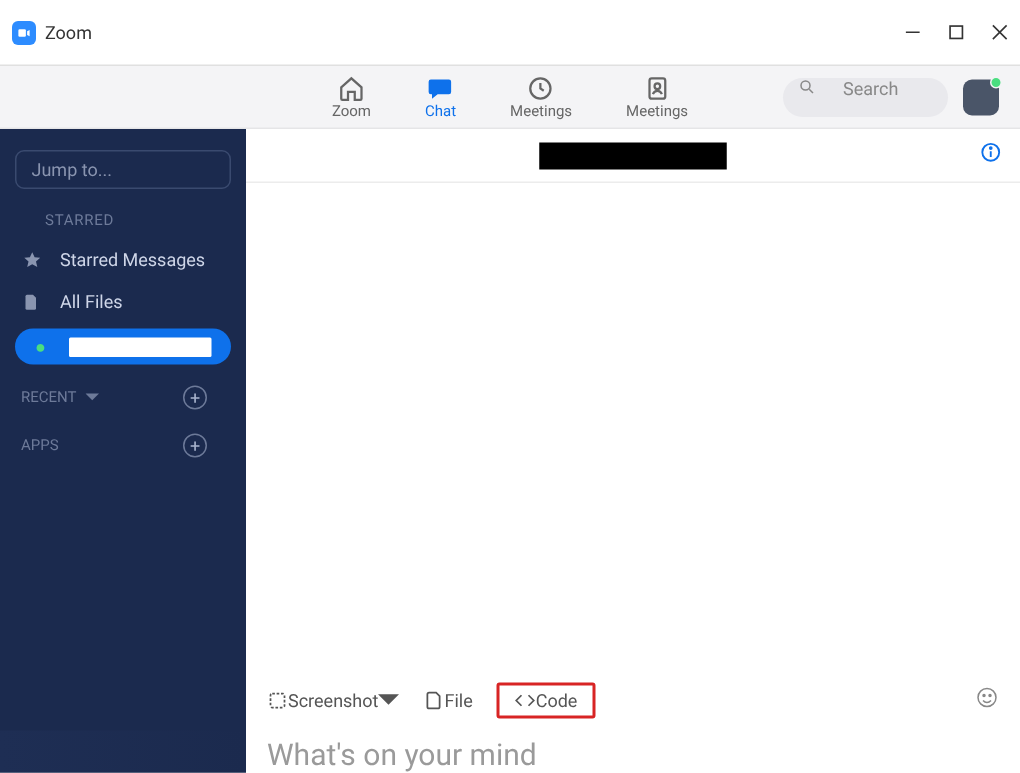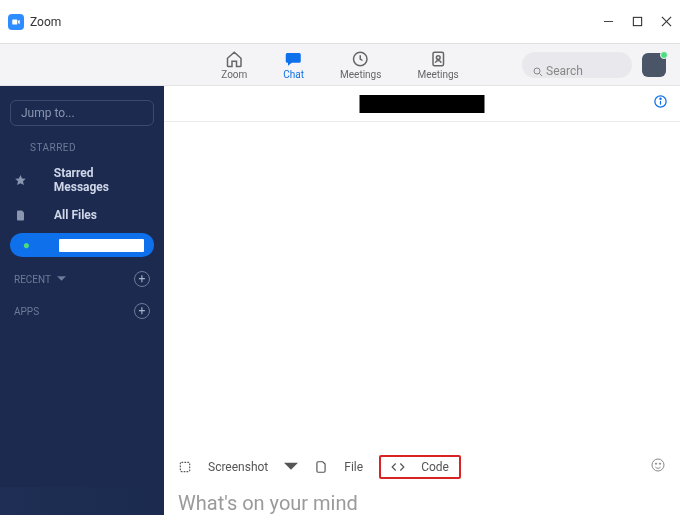--- a/index.html
+++ b/index.html
@@ -12,51 +12,51 @@
 .titlebar .win-controls { margin-left: auto; display: flex; gap: 18px; align-items: center; }
 .titlebar .win-controls svg { width: 11px; height: 11px; }
 
 .topnav { height: 42px; background: #f4f4f6; display: flex; align-items: center; position: relative; border-bottom: 1px solid #e5e5e7; }
 .nav-center { position: absolute; left: 50%; transform: translateX(-50%); display: flex; gap: 36px; }
 .nav-item { display: flex; flex-direction: column; align-items: center; gap: 1px; cursor: pointer; }
 .nav-item .ic { width: 18px; height: 18px; display: flex; align-items: center; justify-content: center; color: #666; }
 .nav-item .lbl { font-size: 10px; color: #666; }
 .nav-item.active .ic, .nav-item.active .lbl { color: #0E71EB; }
 .nav-right { margin-left: auto; display: flex; align-items: center; gap: 10px; padding-right: 14px; }
-.search-box { background: #e9e9ed; border-radius: 14px; height: 26px; width: 110px; display: flex; align-items: flex-end; padding: 0 10px; gap: 2px; }
+.search-box { background: #e9e9ed; border-radius: 14px; height: 26px; width: 110px; display: flex; align-items: flex-start; padding: 0 10px; gap: 18px; }
 .search-box svg { width: 12px; height: 12px; color: #888; }
 .search-box .ph { font-size: 12px; color: #888; }
 .avatar { width: 24px; height: 24px; border-radius: 6px; background: #4a5568; position: relative; }
 .avatar .dot { position: absolute; top: -2px; right: -2px; width: 8px; height: 8px; background: #4ade80; border: 1px solid #f4f4f6; border-radius: 50%; }
 
 .body { display: flex; height: calc(515px - 28px - 42px); }
 
 .sidebar { width: 164px; background: #1b2a4e; color: #a7b2cc; padding: 10px 0 0 0; display: flex; flex-direction: column; position: relative; }
 .jumpto { margin: 4px 10px 10px 10px; height: 26px; border: 1px solid #3a4a6f; border-radius: 6px; display: flex; align-items: center; padding: 0 10px; font-size: 12px; color: #8a95b0; }
 .sect-title { font-size: 10px; letter-spacing: .5px; color: #6d7a99; padding: 6px 30px; text-transform: uppercase; }
-.side-row { display: flex; align-items: center; gap: 26px; padding: 7px 14px; font-size: 12px; color: #cfd6e8; cursor: pointer; font-weight: bold; }
+.side-row { display: flex; align-items: center; gap: 12px; padding: 7px 14px; font-size: 12px; color: #cfd6e8; cursor: pointer; }
 .side-row .ic { width: 14px; display: flex; align-items: center; justify-content: center; color: #8a95b0; }
 .side-row.sel { background: #0E71EB; color: #fff; border-radius: 14px; margin: 4px 10px; padding: 5px 10px; }
 .side-row.sel .ic { color: #4ade80; }
 .side-row.sel .whitebar { background: #fff; height: 13px; width: 95px; border-radius: 1px; }
-.sect-bar { display: flex; align-items: center; justify-content: space-between; padding: 10px 14px 6px 14px; font-size: 10px; color: #6d7a99; text-transform: uppercase; }
+.sect-bar { display: flex; align-items: center; justify-content: space-between; padding: 10px 26px 6px 14px; font-size: 10px; color: #6d7a99; text-transform: uppercase; }
 .sect-bar .plus { width: 16px; height: 16px; border: 1px solid #6d7a99; border-radius: 50%; display: flex; align-items: center; justify-content: center; font-size: 12px; line-height: 1; color: #a7b2cc; }
 .sidebar-splitter { position: absolute; bottom: 0; left: 0; right: 0; height: 44px; background: linear-gradient(to right, #1e2e54, #1b2a4e); }
 
 .main { flex: 1; display: flex; flex-direction: column; background: #fff; position: relative; }
 .chat-head { height: 36px; border-bottom: 1px solid #ececec; display: flex; align-items: center; position: relative; }
 .chat-title-black { position: absolute; left: 50%; transform: translateX(-50%); width: 125px; height: 18px; background: #000; }
 .info-ico { position: absolute; right: 12px; color: #0E71EB; }
 .info-ico svg { width: 15px; height: 15px; }
 
 .chat-body { flex: 1; }
 
 .compose { border-top: none; padding: 0 14px 16px 14px; }
 .compose-row { display: flex; align-items: center; gap: 16px; padding: 10px 0 8px 0; position: relative; }
-.compose-btn { display: flex; align-items: center; gap: 16px; font-size: 12px; color: #555; cursor: pointer; }
+.compose-btn { display: flex; align-items: center; gap: 0; font-size: 12px; color: #555; cursor: pointer; }
 .compose-btn svg { width: 14px; height: 14px; color: #555; }
 .code-btn { border: 2px solid #d82424; padding: 3px 10px; border-radius: 2px; }
 .emoji { margin-left: auto; color: #888; }
 .emoji svg { width: 16px; height: 16px; }
 .compose-input { font-size: 20px; color: #9a9a9a; padding-top: 4px; }
 </style>
 </head>
 <body>
 
 <div class="titlebar">

